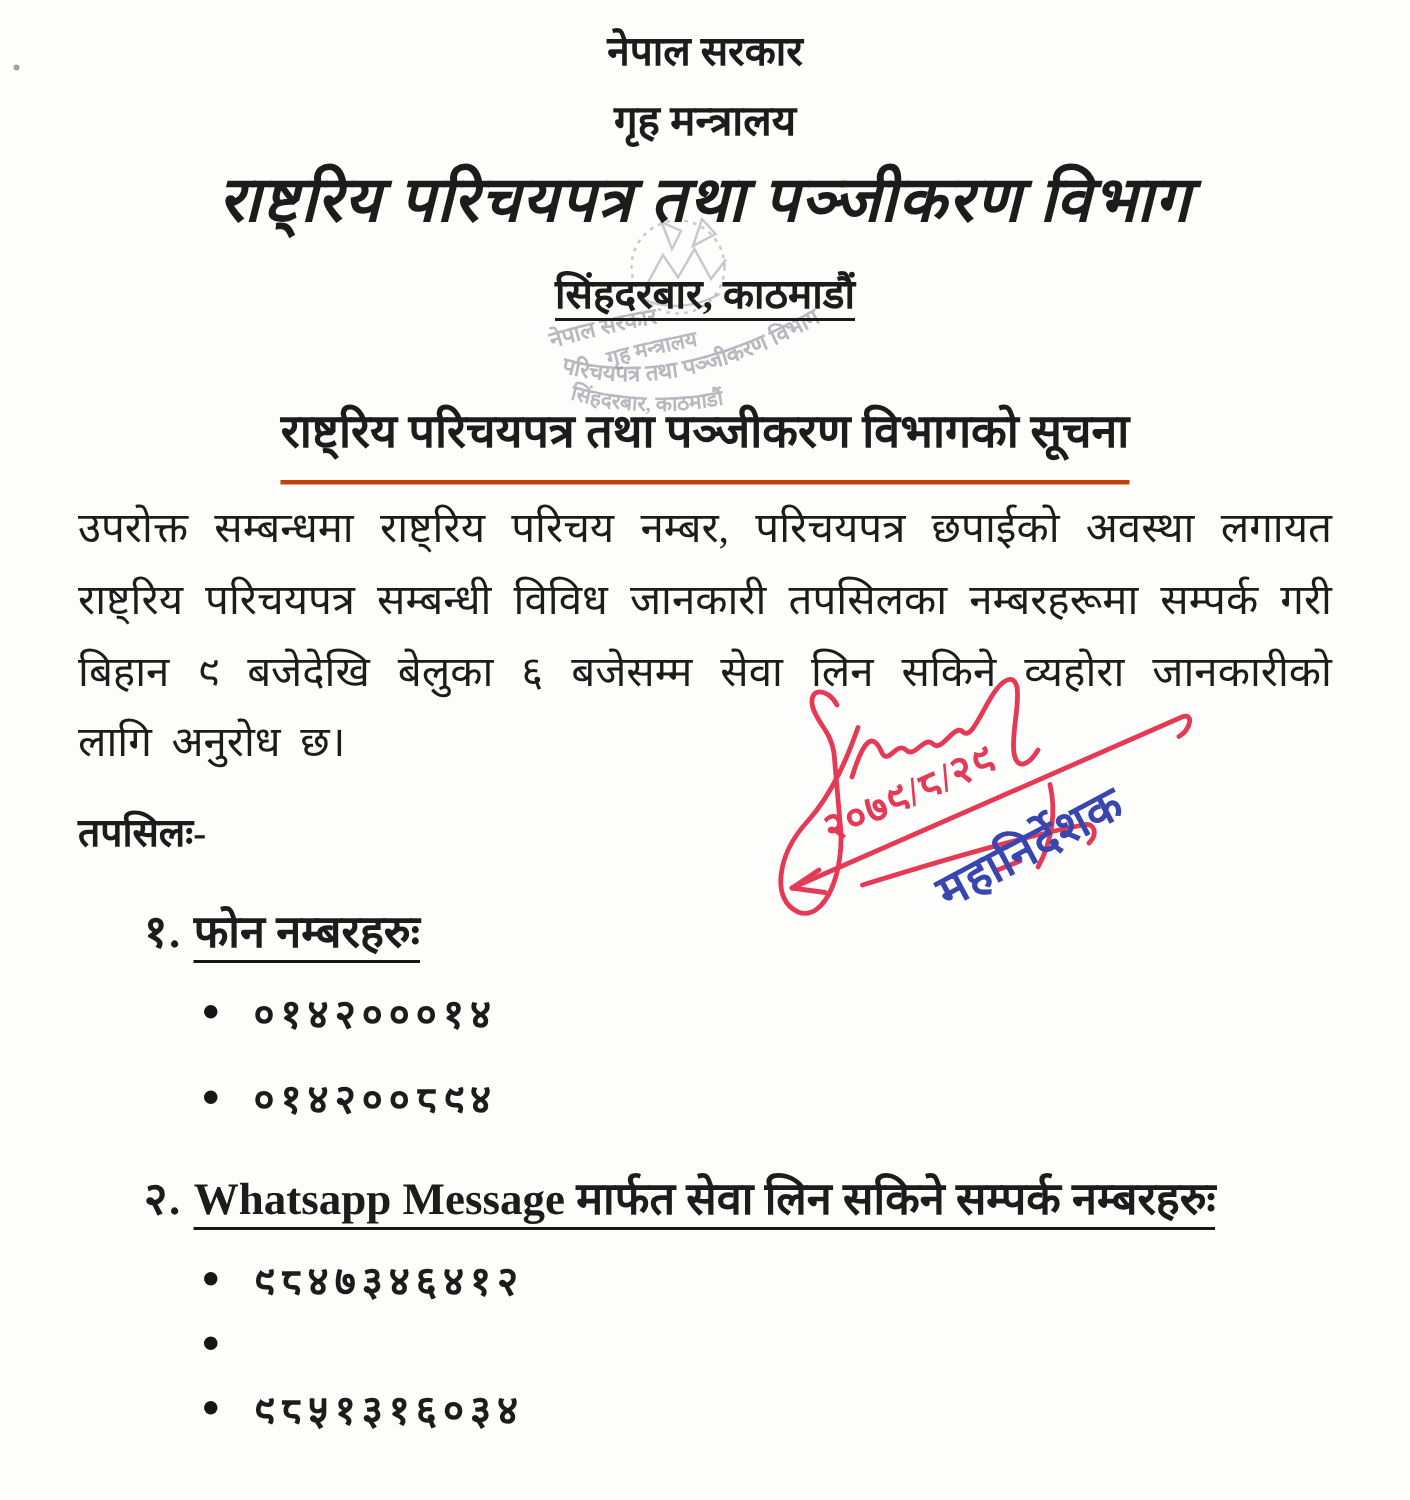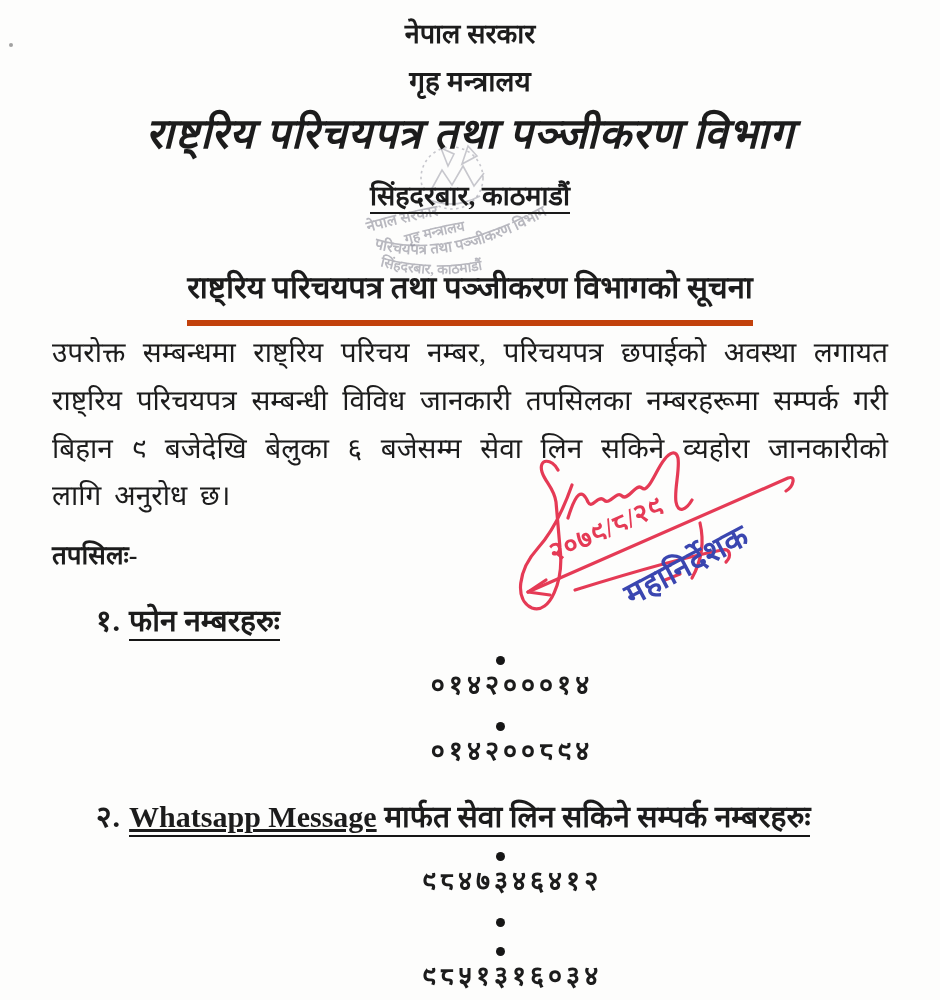--- a/index.html
+++ b/index.html
@@ -19,33 +19,33 @@
   .page{position:relative;width:940px;height:1000px;}
   .layer-seal{position:absolute;left:340px;top:140px;width:230px;height:160px;z-index:0;}
   .content{position:relative;z-index:1;padding:18px 52px 0 52px;}
   .center{text-align:center;}
   .gov-line{font-size:27px;font-weight:600;line-height:1.2;margin:0;}
   .ministry-line{font-size:28px;font-weight:700;line-height:1.2;margin:15px 0 0 0;}
   .dept-title{font-size:42px;font-weight:700;line-height:1.25;margin:9px 0 0 0;letter-spacing:1px;font-style:italic;}
   .address-line{font-size:27px;font-weight:700;margin:16px 0 0 0;}
   .address-line .u{border-bottom:2px solid #1a1a1a;padding-bottom:1px;}
   .notice-title{font-size:31px;font-weight:700;margin:52px 0 0 0;}
-  .notice-title .u{border-bottom:6px solid #c2410c;padding-bottom:15px;}
+  .notice-title .u{border-bottom:3px solid #c2410c;padding-bottom:15px;}
   .body-para{
     font-size:28px;line-height:1.7;margin:22px 0 0 0;
     text-align:justify;text-align-last:left;word-spacing:6px;
   }
   .schedule-label{font-size:26px;font-weight:700;margin:16px 0 0 0;}
   .sec{margin-top:27px;margin-left:44px;}
   .sec-head{font-size:30px;font-weight:700;}
   .sec-num{margin-right:8px;letter-spacing:1px;}
   .sec-title{border-bottom:2.5px solid #161616;padding-bottom:2px;}
-  .latin{font-family:"Liberation Serif","DejaVu Serif",serif;text-decoration:underline;}
+  .latin{font-family:"Liberation Serif","DejaVu Serif",serif;}
   ul.numlist{list-style:none;margin:16px 0 0 0;padding:0 0 0 40px;}
-  ul.numlist li{display:flex;align-items:center;margin-bottom:20px;flex-direction:column;}
+  ul.numlist li{display:flex;align-items:center;margin-bottom:20px;}
   .dot{
     display:inline-block;width:9px;height:9px;border-radius:50%;
     background:#161616;margin-right:24px;flex:0 0 auto;
   }
   .num{font-size:27px;font-weight:700;letter-spacing:4px;}
   
   .layer-signature{position:absolute;left:490px;top:430px;width:340px;height:240px;z-index:2;pointer-events:none;}
   .sig-stroke{fill:none;stroke:var(--signature-red);stroke-width:3.2;stroke-linecap:round;stroke-linejoin:round;}
   .sig-date{
     fill:var(--signature-red);

